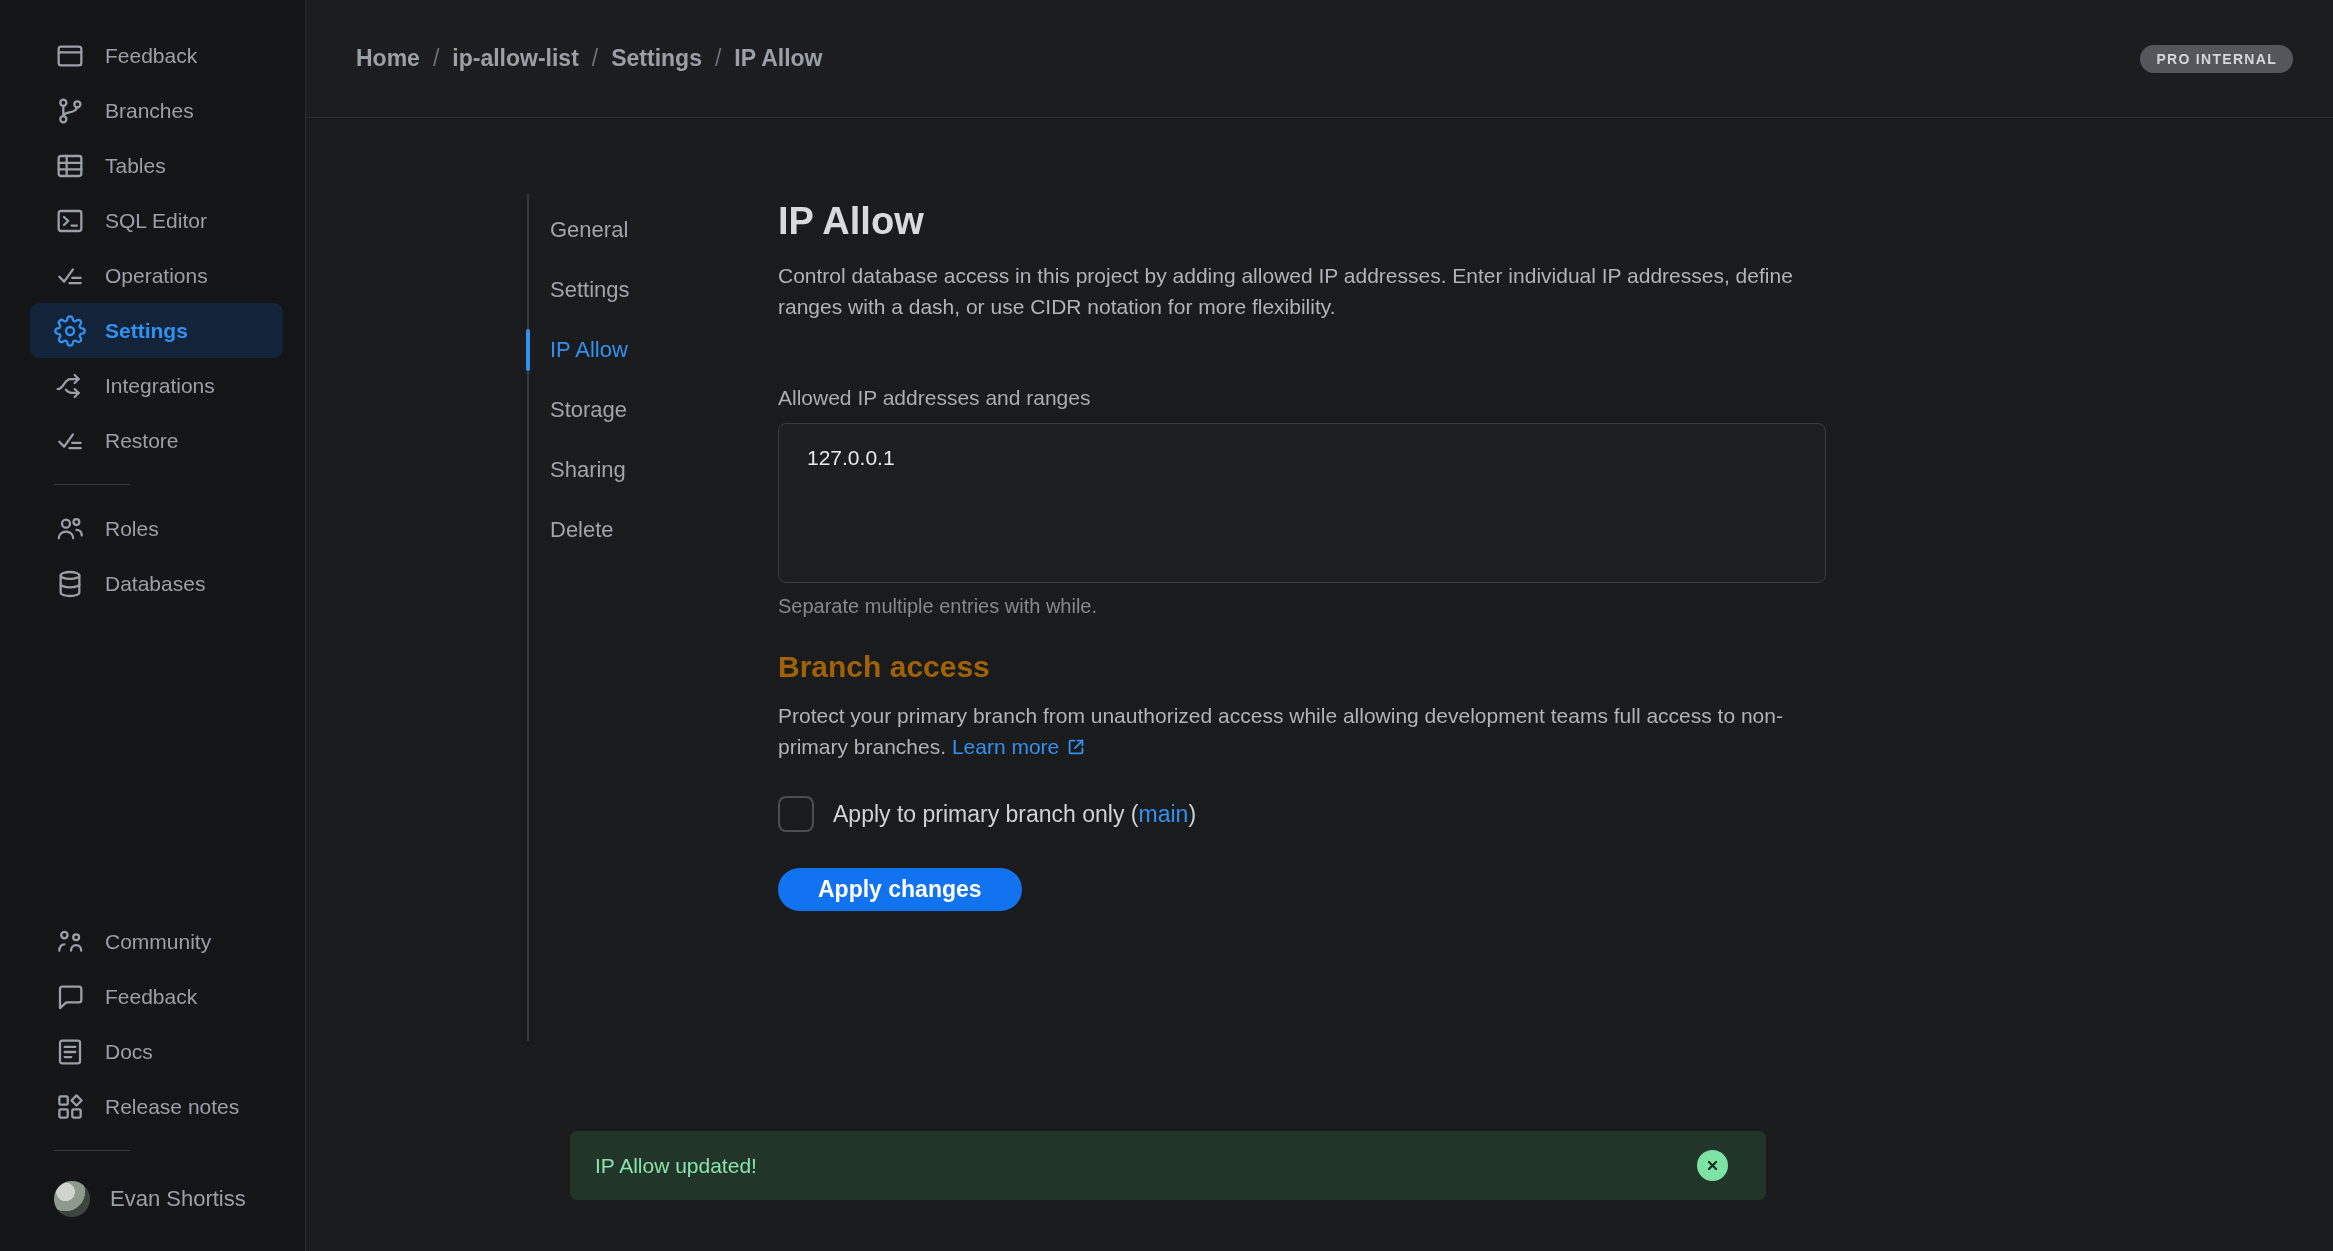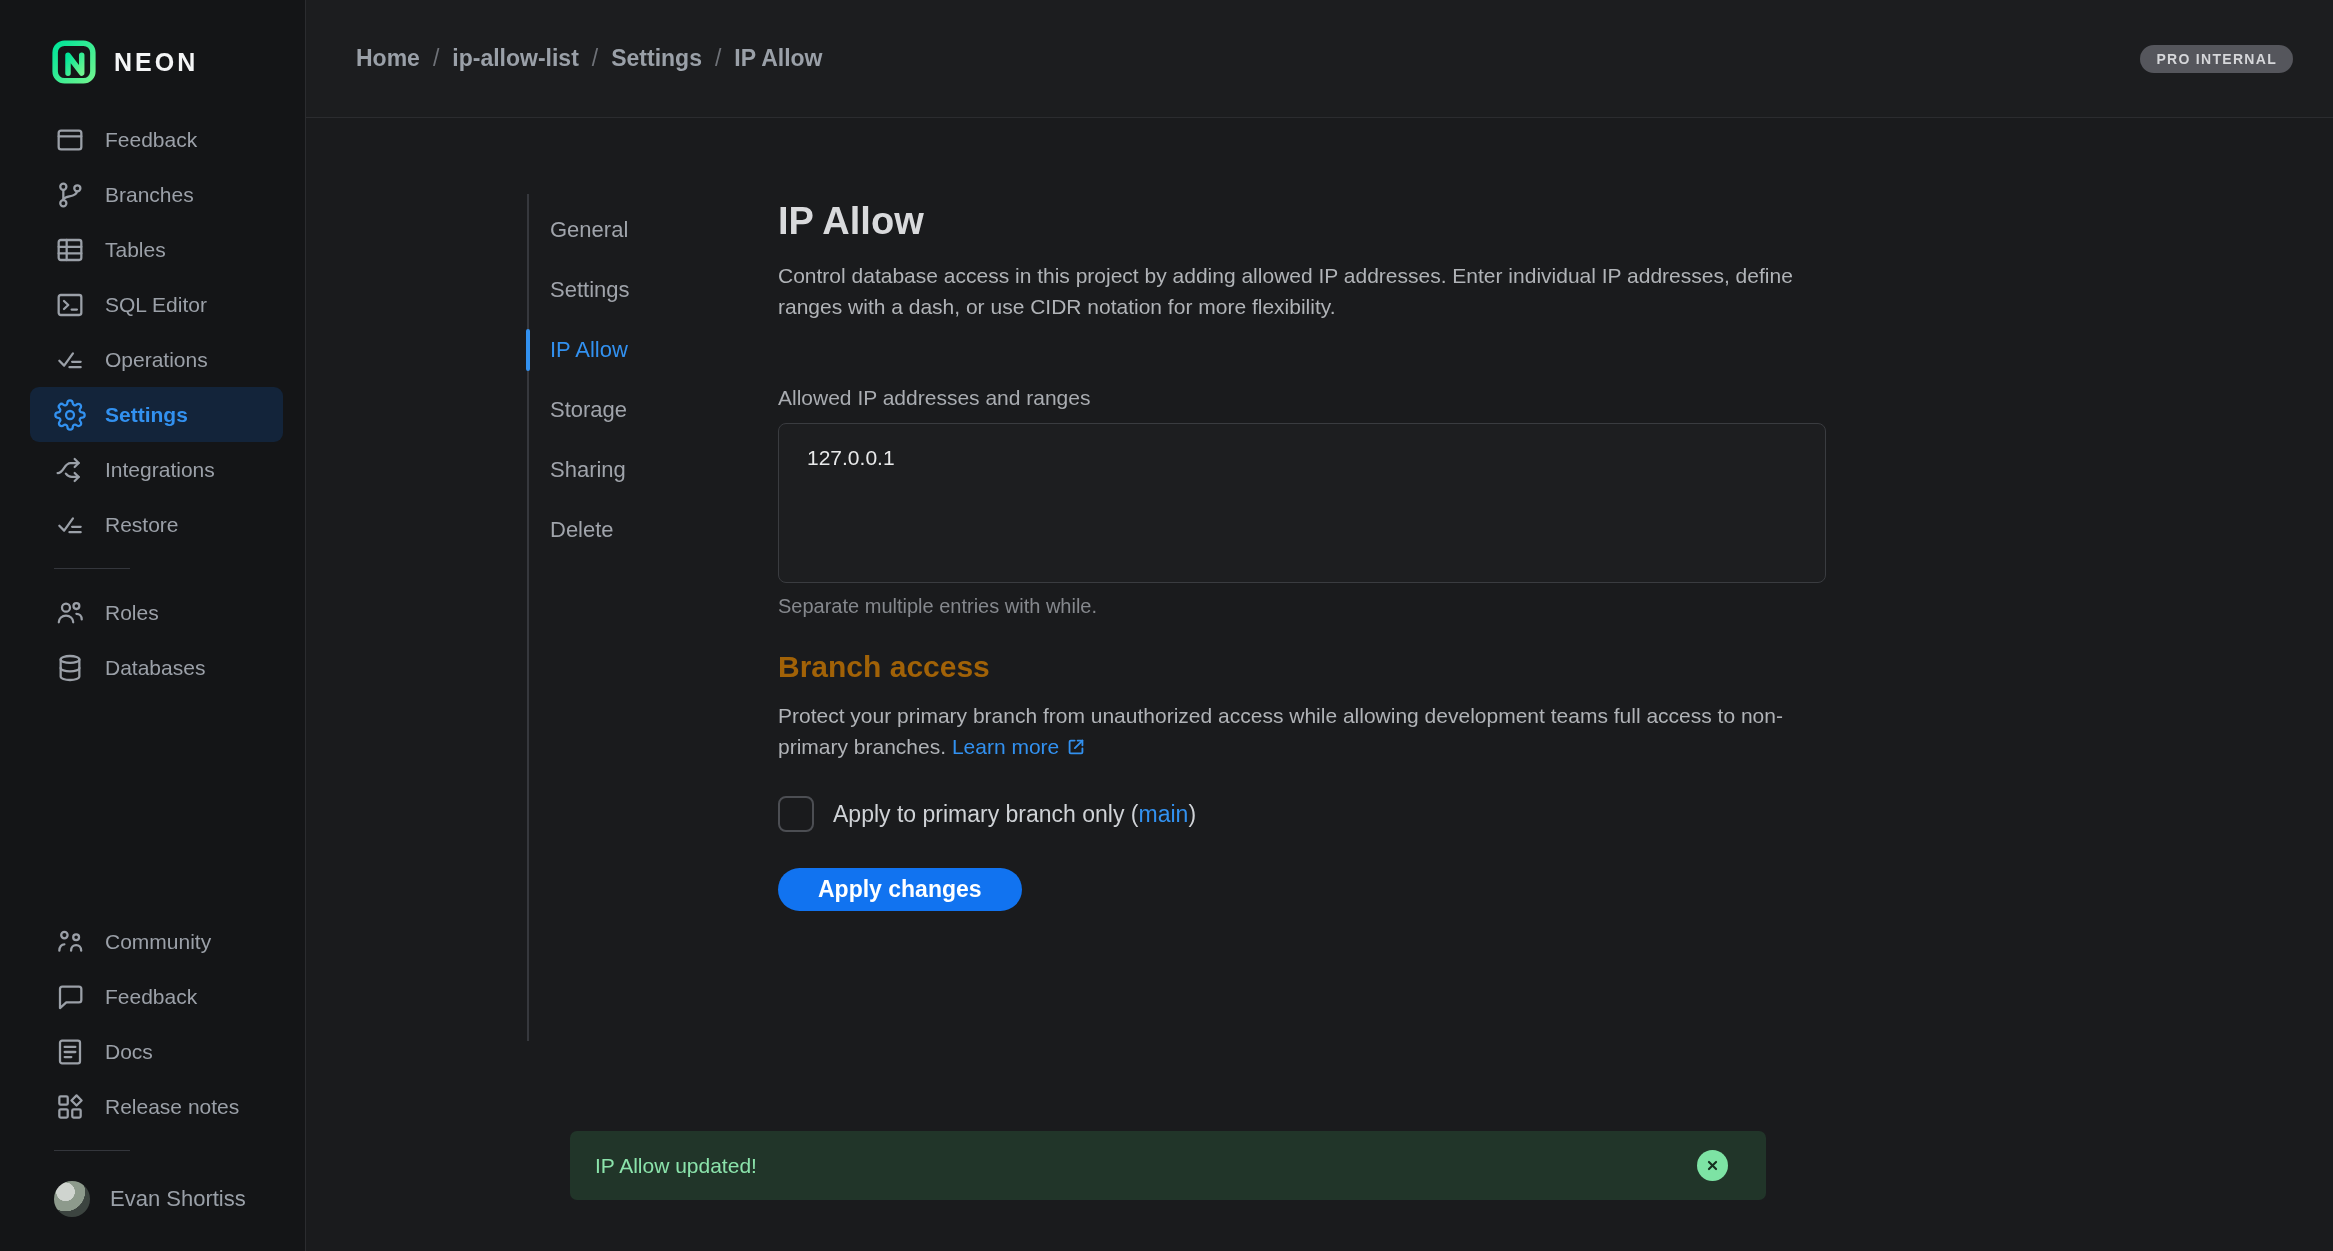--- a/index.html
+++ b/index.html
@@ -69,33 +69,20 @@
   .toast-close .icn { width:17px; height:17px; color:var(--toast-close-x); stroke-width:3; }
 
   .icn { display:block; }
 </style>
 </head>
 <body>
 
 <div class="app" style="--content-bg: #1a1b1d; --sidebar-bg: #141517; --topbar-bg: #1c1d1f; --border: #2b2c2f; --accent: #3291f0; --active-bg: #13243a; --button: #1173f0; --badge-bg: #55565c; --badge-text: #d6d7da; --toast-bg: #213529; --toast-text: #8be3ab; --toast-close-bg: #7de3a4; --toast-close-x: #14301f; --logo-gradient-start: #00e599; --logo-gradient-end: #6ef48f;">
 
   <aside class="sidebar">
-    <div class="logo-row">
-      <svg class="logo-mark" viewBox="0 0 28 28" fill="none">
-        <defs>
-          <linearGradient id="lg" x1="0" y1="0" x2="1" y2="1">
-            <stop offset="0" stop-color="#00e599"></stop>
-            <stop offset="1" stop-color="#6ef48f"></stop>
-          </linearGradient>
-        </defs>
-        <rect x="3" y="3" width="22" height="22" rx="5.5" stroke="url(#lg)" stroke-width="3.2"></rect>
-        <path d="M10.5 20.5V10l8 10.5V10" stroke="url(#lg)" stroke-width="3.2" stroke-linecap="round" stroke-linejoin="round"></path>
-      </svg>
-      <span class="logo-word">NEON</span>
-    </div>
 
     <nav id="nav-primary">
         <div class="nav-item">
           <svg class="icn" viewBox="0 0 24 24" fill="none" stroke="currentColor" stroke-width="1.7" stroke-linecap="round" stroke-linejoin="round">
             <rect x="3.5" y="5" width="17" height="14" rx="1.8"></rect>
             <path d="M3.5 9.2h17"></path>
           </svg>
           <span>Feedback</span>
         </div>
         <div class="nav-item">

